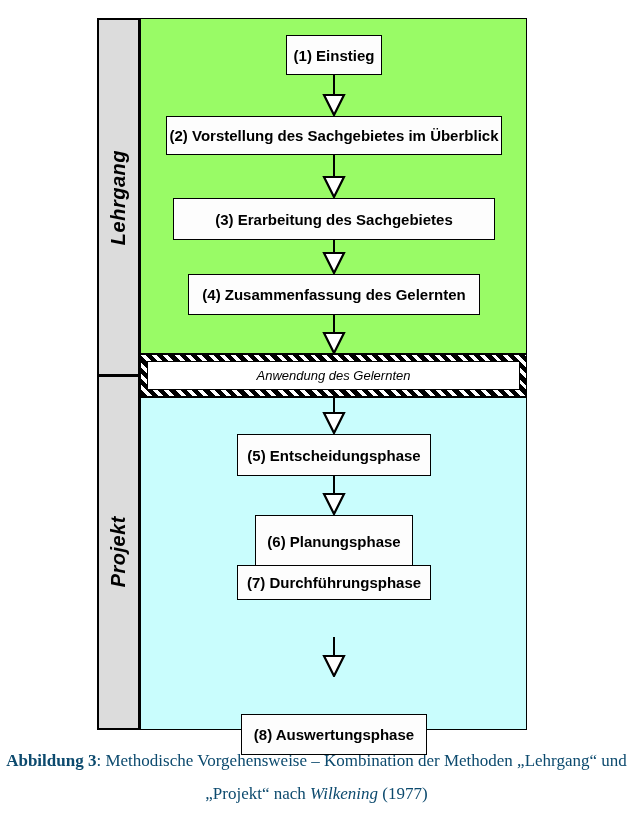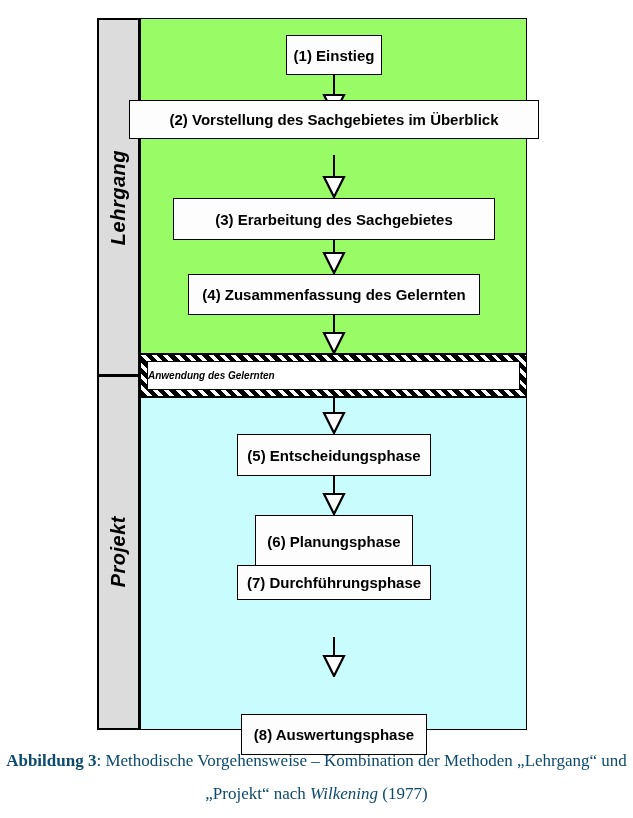--- a/index.html
+++ b/index.html
@@ -73,22 +73,23 @@
     background: repeating-linear-gradient(45deg, #000 0, #000 4.5px, #fff 4.5px, #fff 8px);
   }
   .hatch-inner {
     position: absolute;
     left: 6px; right: 6px; top: 6px; bottom: 6px;
     background: #ffffff;
     border: 1.8px solid #000;
     box-sizing: border-box;
     display: flex;
     align-items: center;
-    font-size: 10px;
-    font-weight: bold;
+    justify-content: center;
+    font-size: 13px;
+    font-weight: normal;
     font-style: italic;
     color: #000;
   }
   
   .step-box {
     position: absolute;
     left: 237px;
     transform: translateX(-50%);
     background: #fdfdfd;
     border: 1.8px solid #000;
@@ -96,21 +97,21 @@
     display: flex;
     align-items: center;
     justify-content: center;
     font-size: 15px;
     font-weight: bold;
     color: #000;
     white-space: nowrap;
     z-index: 3;
   }
   .b1 { top: 17px;  width: 96px;  height: 40px; }
-  .b2 { top: 82px;  width: 410px; height: 39px; }
+  .b2 { top: 98px;  width: 336px; height: 39px; }
   .b3 { top: 180px; width: 322px; height: 42px; }
   .b4 { top: 256px; width: 292px; height: 41px; }
   .b5 { top: 416px; width: 194px; height: 42px; }
   .b6 { top: 497px; width: 158px; height: 53px; }
   .b7 { top: 547px; width: 194px; height: 35px; }
   .b8 { top: 696px; width: 186px; height: 41px; }
   
   .arrow {
     position: absolute;
     left: 237px;

